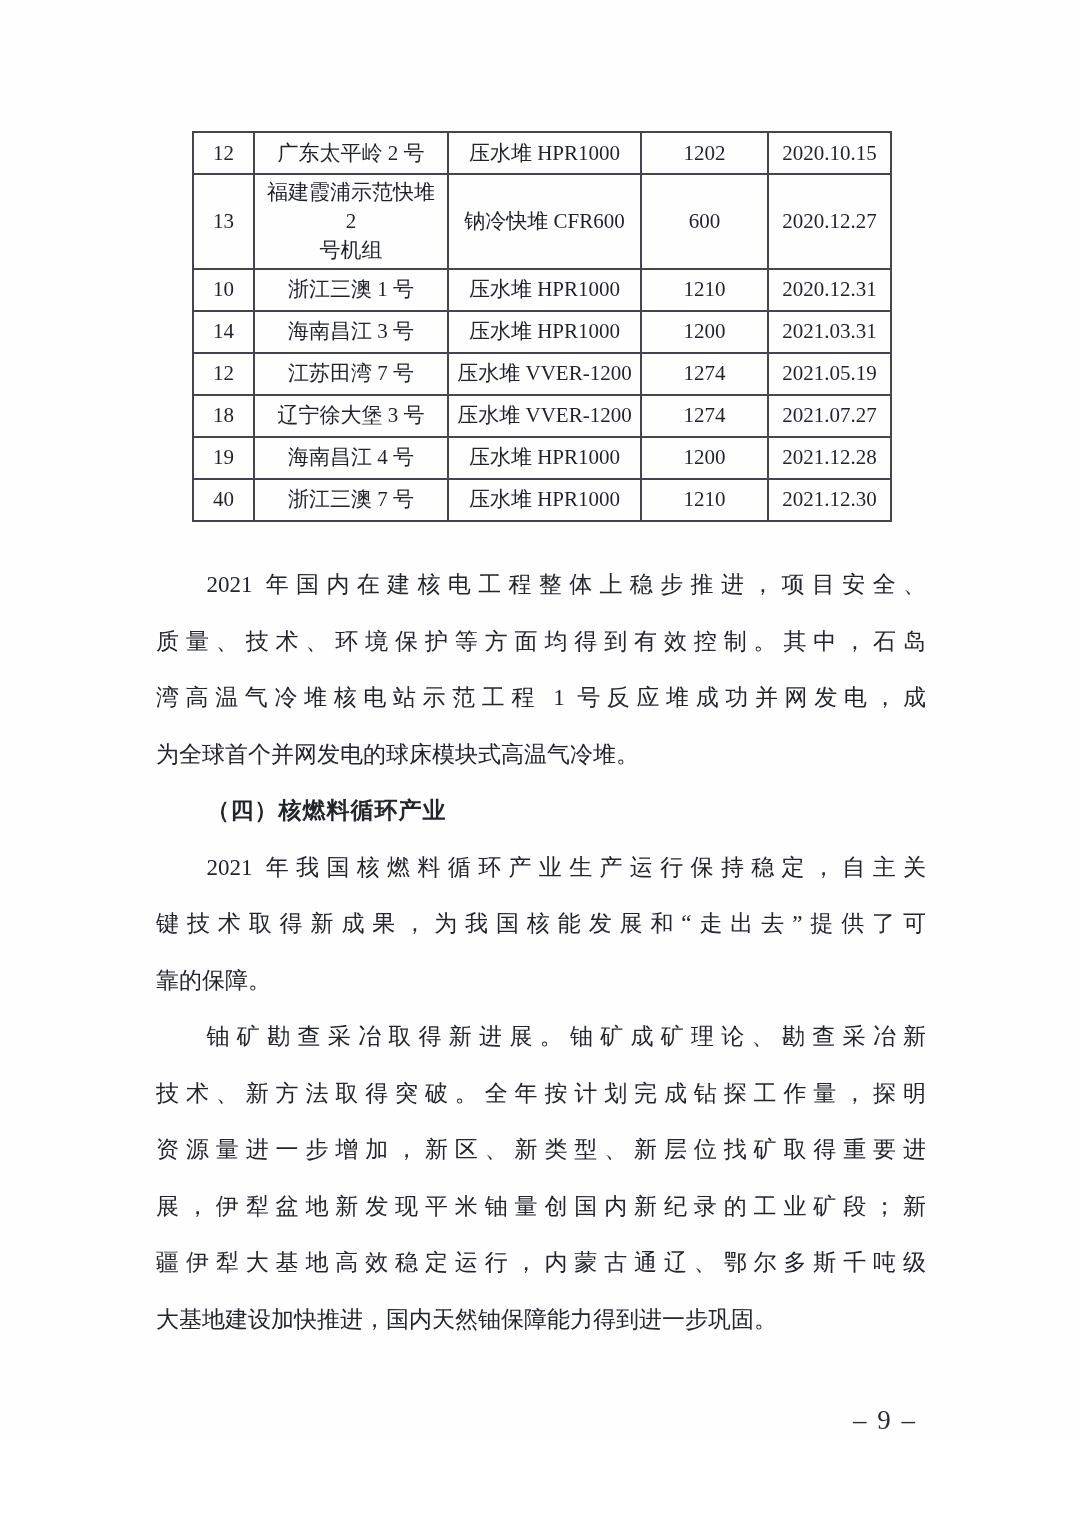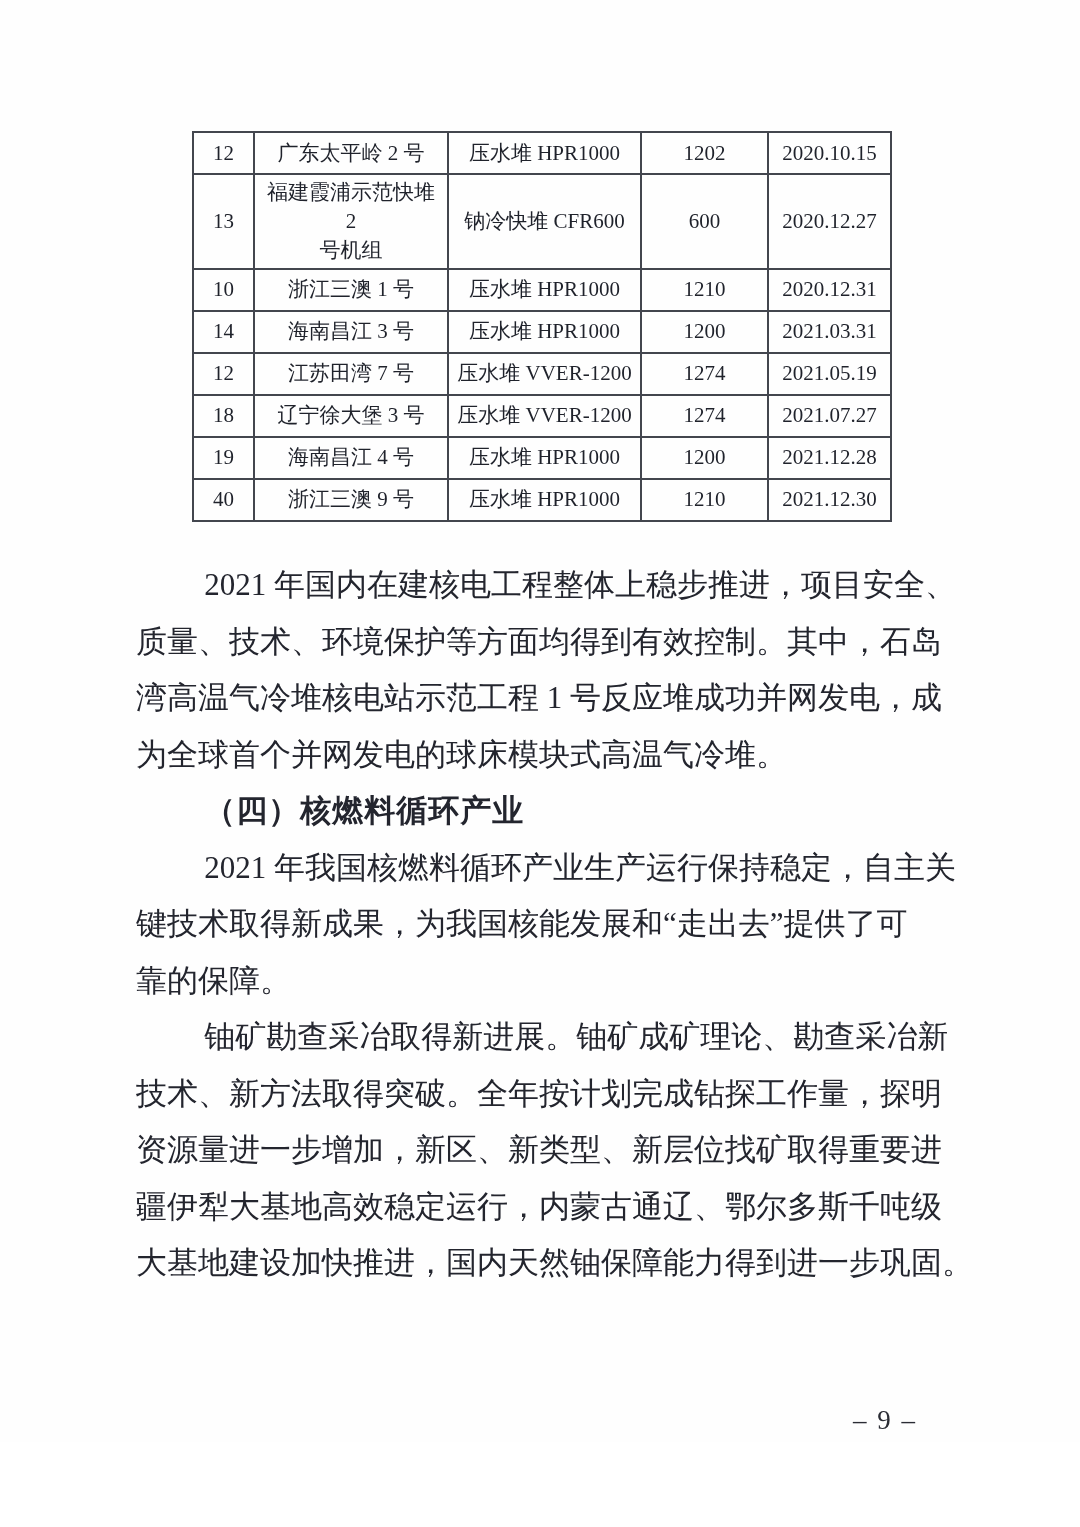--- a/index.html
+++ b/index.html
@@ -31,24 +31,24 @@
     vertical-align: middle;
     padding: 3px 5px;
     line-height: 1.38;
     white-space: pre-line;
   }
   .unit-table tr { height: 42px; }
   .unit-table tr.tall { height: 61px; }
   
   .body-text {
     position: absolute;
-    left: 136px;
+    left: 156px;
     top: 557px;
     width: 770px;
-    font-size: 31px;
+    font-size: 23px;
     color: #23252e;
   }
   .line {
     height: 56.5px;
     line-height: 56.5px;
     text-align: justify;
     text-align-last: justify;
     white-space: nowrap;
   }
   .line.end { text-align-last: left; }
@@ -131,21 +131,21 @@
       </tr>
       <tr>
         <td>19</td>
         <td>海南昌江 4 号</td>
         <td>压水堆 HPR1000</td>
         <td>1200</td>
         <td>2021.12.28</td>
       </tr>
       <tr>
         <td>40</td>
-        <td>浙江三澳 9 号</td>
+        <td>浙江三澳 7 号</td>
         <td>压水堆 HPR1000</td>
         <td>1210</td>
         <td>2021.12.30</td>
       </tr>
     </tbody>
   </table>
 
   <div class="body-text">
     <div class="line ind">2021 年国内在建核电工程整体上稳步推进，项目安全、</div>
     <div class="line">质量、技术、环境保护等方面均得到有效控制。其中，石岛</div>
@@ -154,19 +154,20 @@
 
     <div class="line ind head">（四）核燃料循环产业</div>
 
     <div class="line ind">2021 年我国核燃料循环产业生产运行保持稳定，自主关</div>
     <div class="line">键技术取得新成果，为我国核能发展和“走出去”提供了可</div>
     <div class="line end">靠的保障。</div>
 
     <div class="line ind">铀矿勘查采冶取得新进展。铀矿成矿理论、勘查采冶新</div>
     <div class="line">技术、新方法取得突破。全年按计划完成钻探工作量，探明</div>
     <div class="line">资源量进一步增加，新区、新类型、新层位找矿取得重要进</div>
+    <div class="line">展，伊犁盆地新发现平米铀量创国内新纪录的工业矿段；新</div>
     <div class="line">疆伊犁大基地高效稳定运行，内蒙古通辽、鄂尔多斯千吨级</div>
     <div class="line end">大基地建设加快推进，国内天然铀保障能力得到进一步巩固。</div>
   </div>
 
   <div class="page-num">– 9 –</div>
 
 </div>
 
 </body></html>

